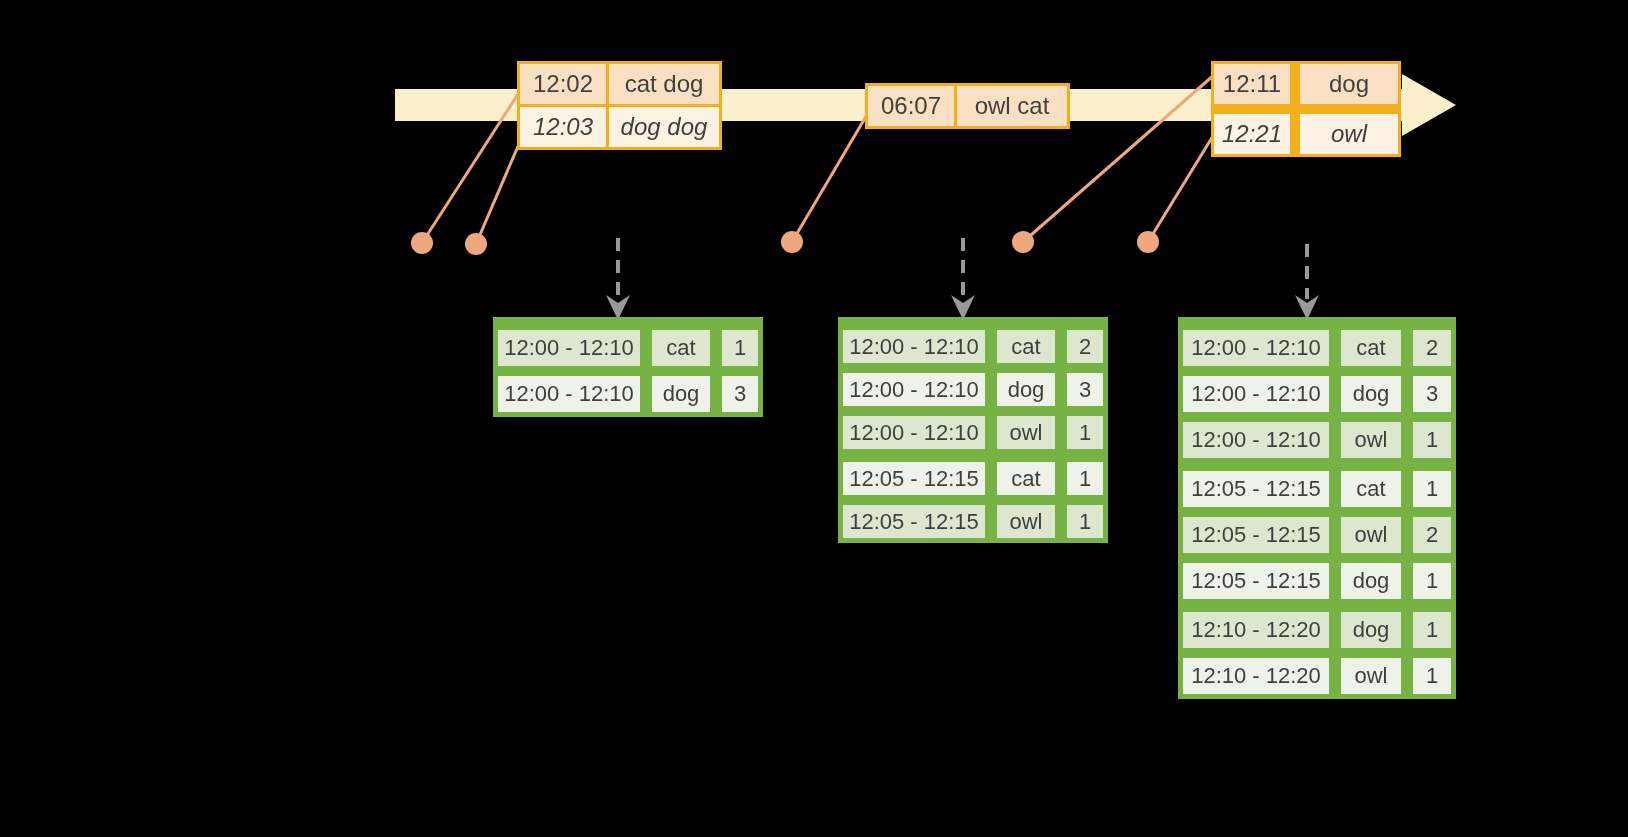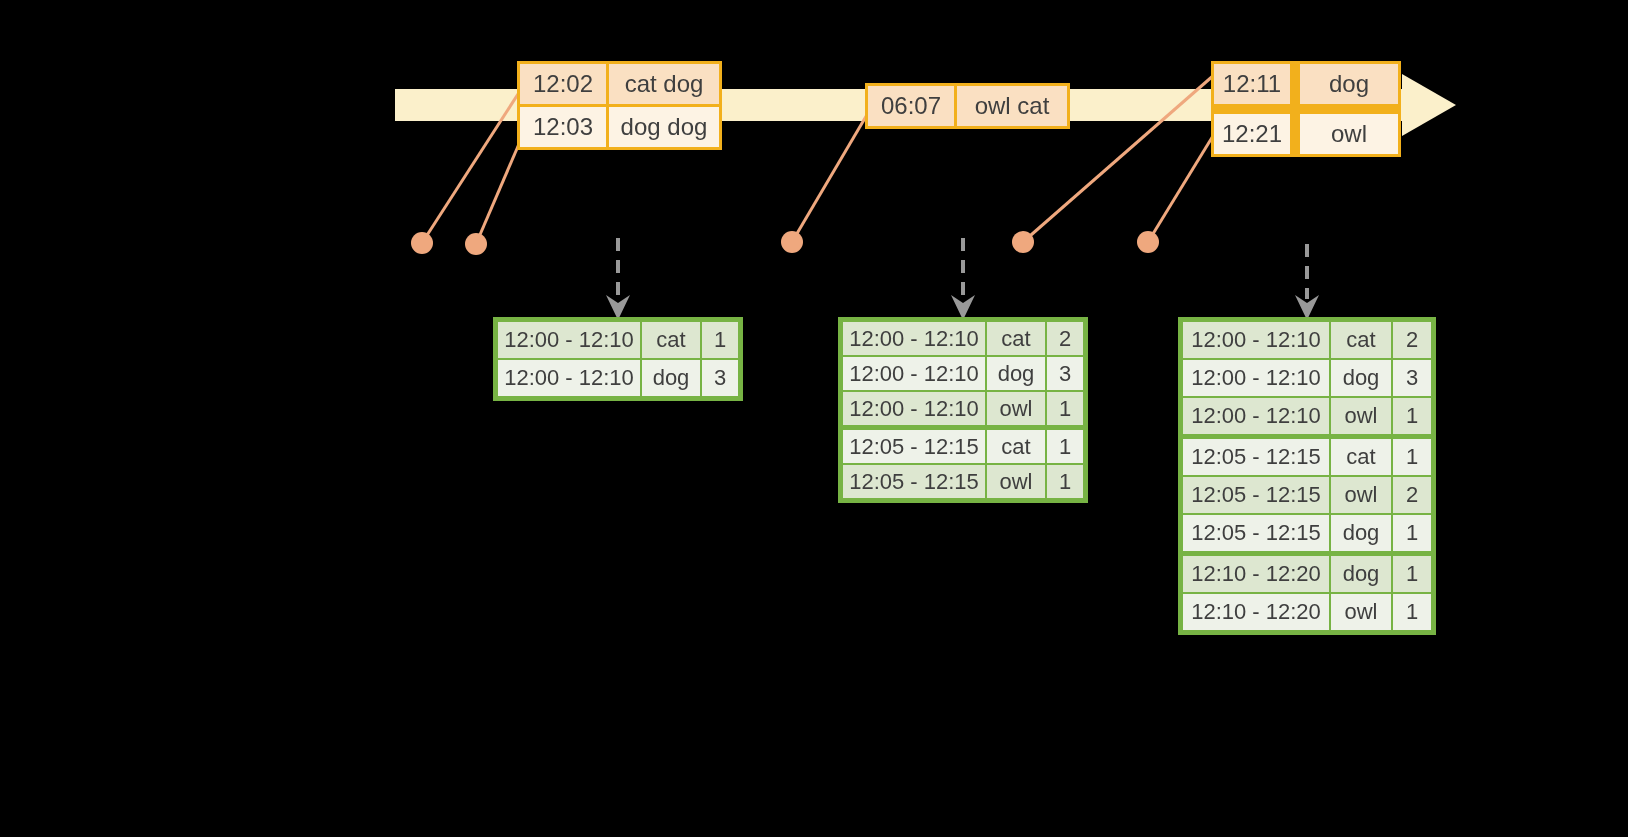--- a/index.html
+++ b/index.html
@@ -19,28 +19,28 @@
   
   .etable{
     position:absolute;display:grid;gap:3px;
     border:3px solid var(--event-border);background:var(--event-border);
   }
   .ecell{
     height:40px;display:flex;align-items:center;justify-content:center;
     font-size:24px;color:var(--text);white-space:nowrap;
   }
   .ecell.dark{background:var(--event-row-dark);}
-  .ecell.light{background:var(--event-row-light);}
+  .ecell.light{background:var(--event-row-light);font-style:italic;}
 
   
   .gtable{
     position:absolute;display:flex;flex-direction:column;gap:2px;
     border:5px solid var(--result-border);background:var(--result-border);
   }
-  .grow{display:flex;gap:2px;}
+  .grow{display:flex;gap:12px;margin-top:8px;}
   .grow.thick{border-top:3px solid var(--result-border);}
   .gcell{
     display:flex;align-items:center;justify-content:center;
     font-size:22px;color:var(--text);white-space:nowrap;
   }
   .gtable .gcell{height:36px;}
   .gtable.compact .gcell{height:33px;}
   .gcell.dark{background:var(--result-row-dark);}
   .gcell.light{background:var(--result-row-light);}
   .cols-a .gcell.win{width:142px}.cols-a .gcell.word{width:58px}.cols-a .gcell.cnt{width:36px}

